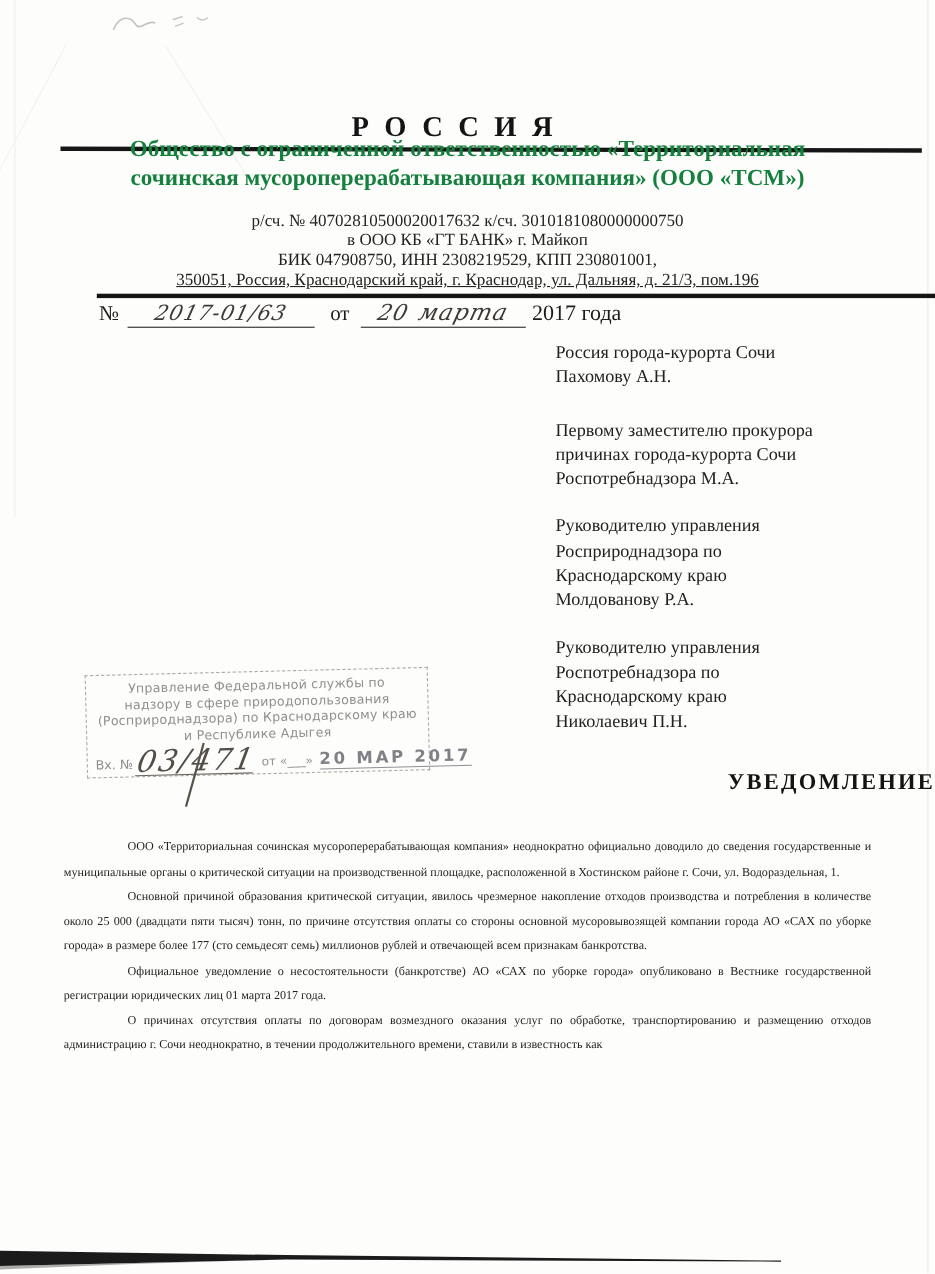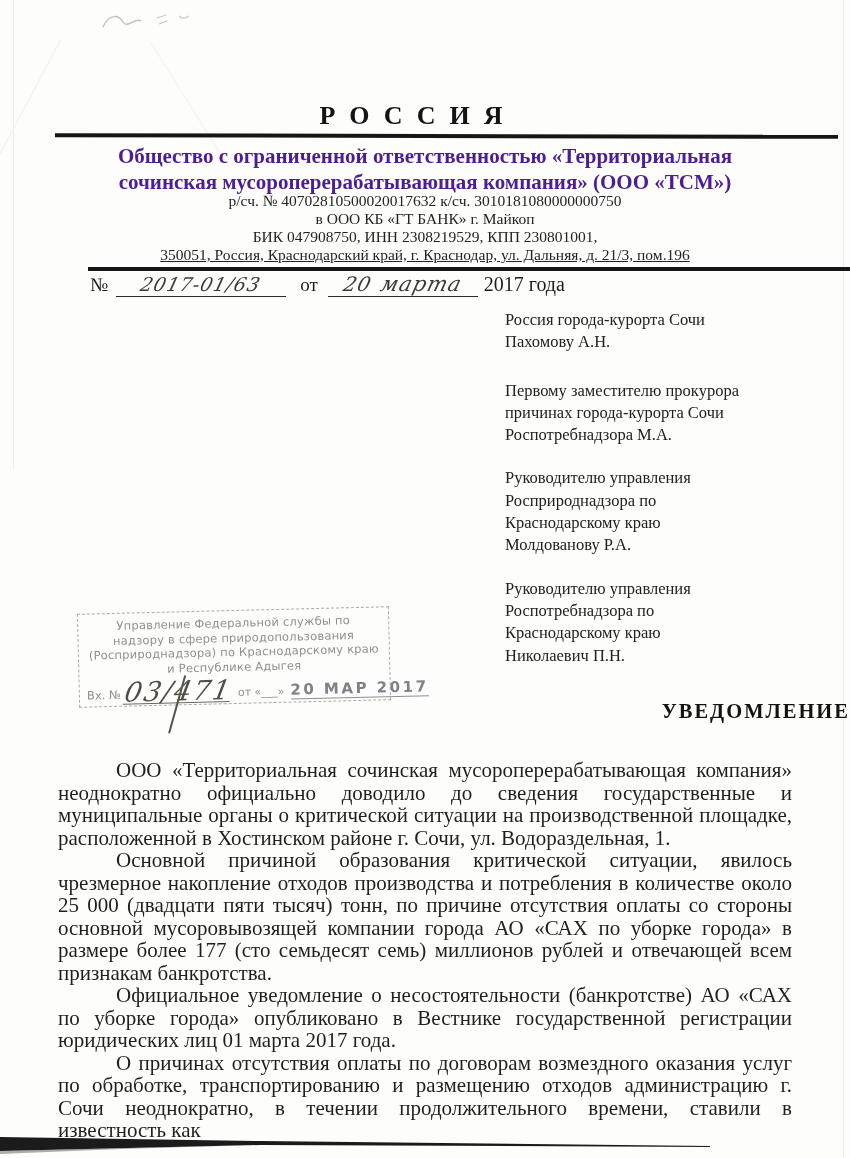--- a/index.html
+++ b/index.html
@@ -13,22 +13,22 @@
   .crease1{position:absolute;left:60px;top:40px;width:1px;height:200px;background:#f1f1ef;transform:rotate(28deg);transform-origin:top left;}
   .crease2{position:absolute;left:150px;top:42px;width:1px;height:150px;background:#f2f2f0;transform:rotate(-32deg);transform-origin:top left;}
 
   
   .country{
     position:absolute;left:0;right:14px;top:101px;text-align:center;
     font-size:26px;font-weight:bold;letter-spacing:14px;color:#141414;
   }
   .rule1{position:absolute;left:55px;right:12px;top:134px;height:4px;background:#161616;transform:rotate(0.12deg);}
   .company{
-    position:absolute;left:30px;right:30px;top:143px;text-align:center;
-    font-size:21px;font-weight:bold;line-height:26px;color:#4c1d95;
+    position:absolute;left:30px;right:30px;top:122px;text-align:center;
+    font-size:21px;font-weight:bold;line-height:26px;color:#15803d;
   }
   .lh-line{position:absolute;left:40px;right:40px;text-align:center;font-size:15.5px;color:#242320;}
   .lh-accounts{top:192px;}
   .lh-bank{top:210px;}
   .lh-codes{top:228px;}
   .lh-address{top:246px;text-decoration:underline;}
   .rule2{position:absolute;left:88px;right:0;top:267px;height:3.5px;background:#151515;}
 
   
   .refline{position:absolute;left:90px;top:272px;font-size:19px;display:flex;align-items:baseline;}
@@ -76,21 +76,21 @@
   
   .doc-title{
     position:absolute;left:36px;right:0;top:700px;text-align:right;
     font-size:20.5px;font-weight:bold;letter-spacing:2px;color:#131312;
   }
 
   
   .body-text{position:absolute;left:58px;top:759px;width:734px;}
   .body-text p{
     margin:0;text-indent:58px;text-align:justify;
-    font-size:21px;line-height:22.5px;color:#201f1c;
+    font-size:11px;line-height:22.5px;color:#201f1c;
   }
 
   
   .scribble{position:absolute;left:95px;top:3px;}
 
   
   .bottom-band{position:absolute;left:0;top:1131px;}
 </style>
 </head>
 <body>

